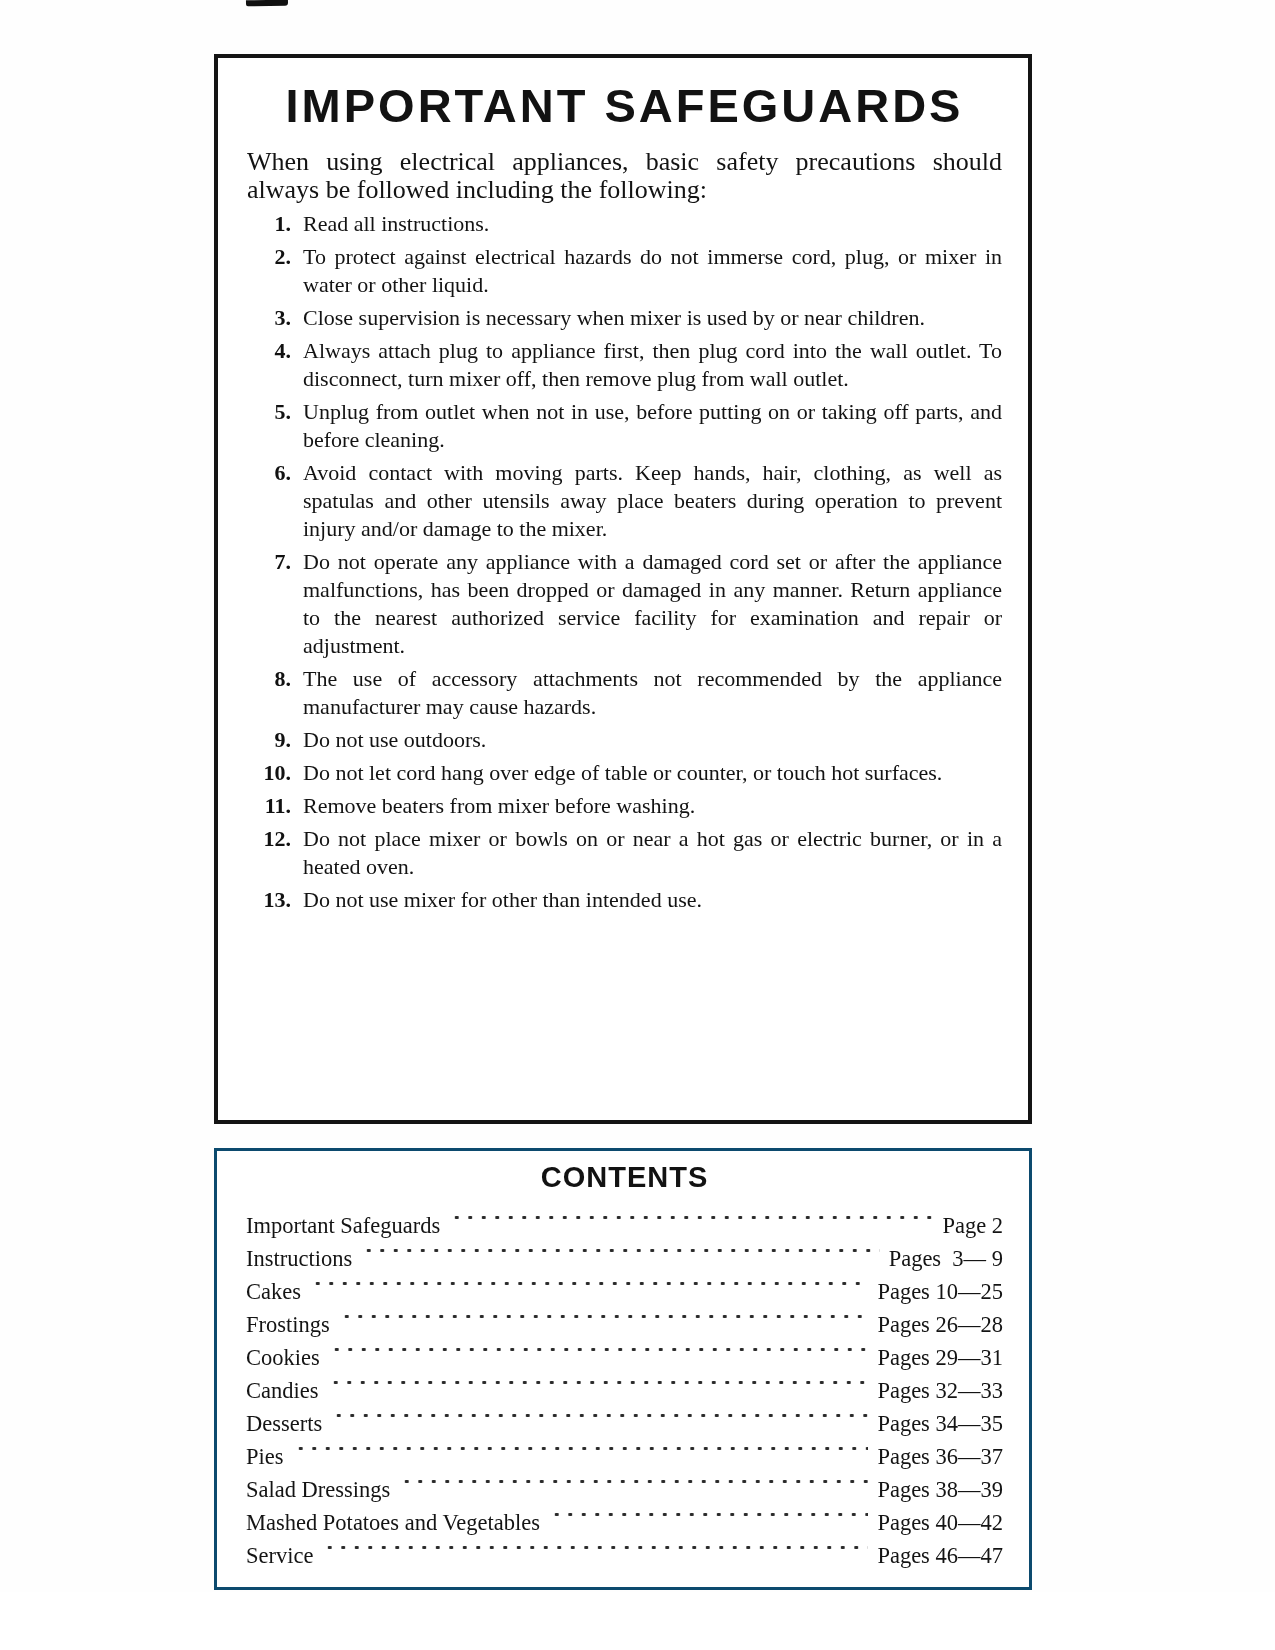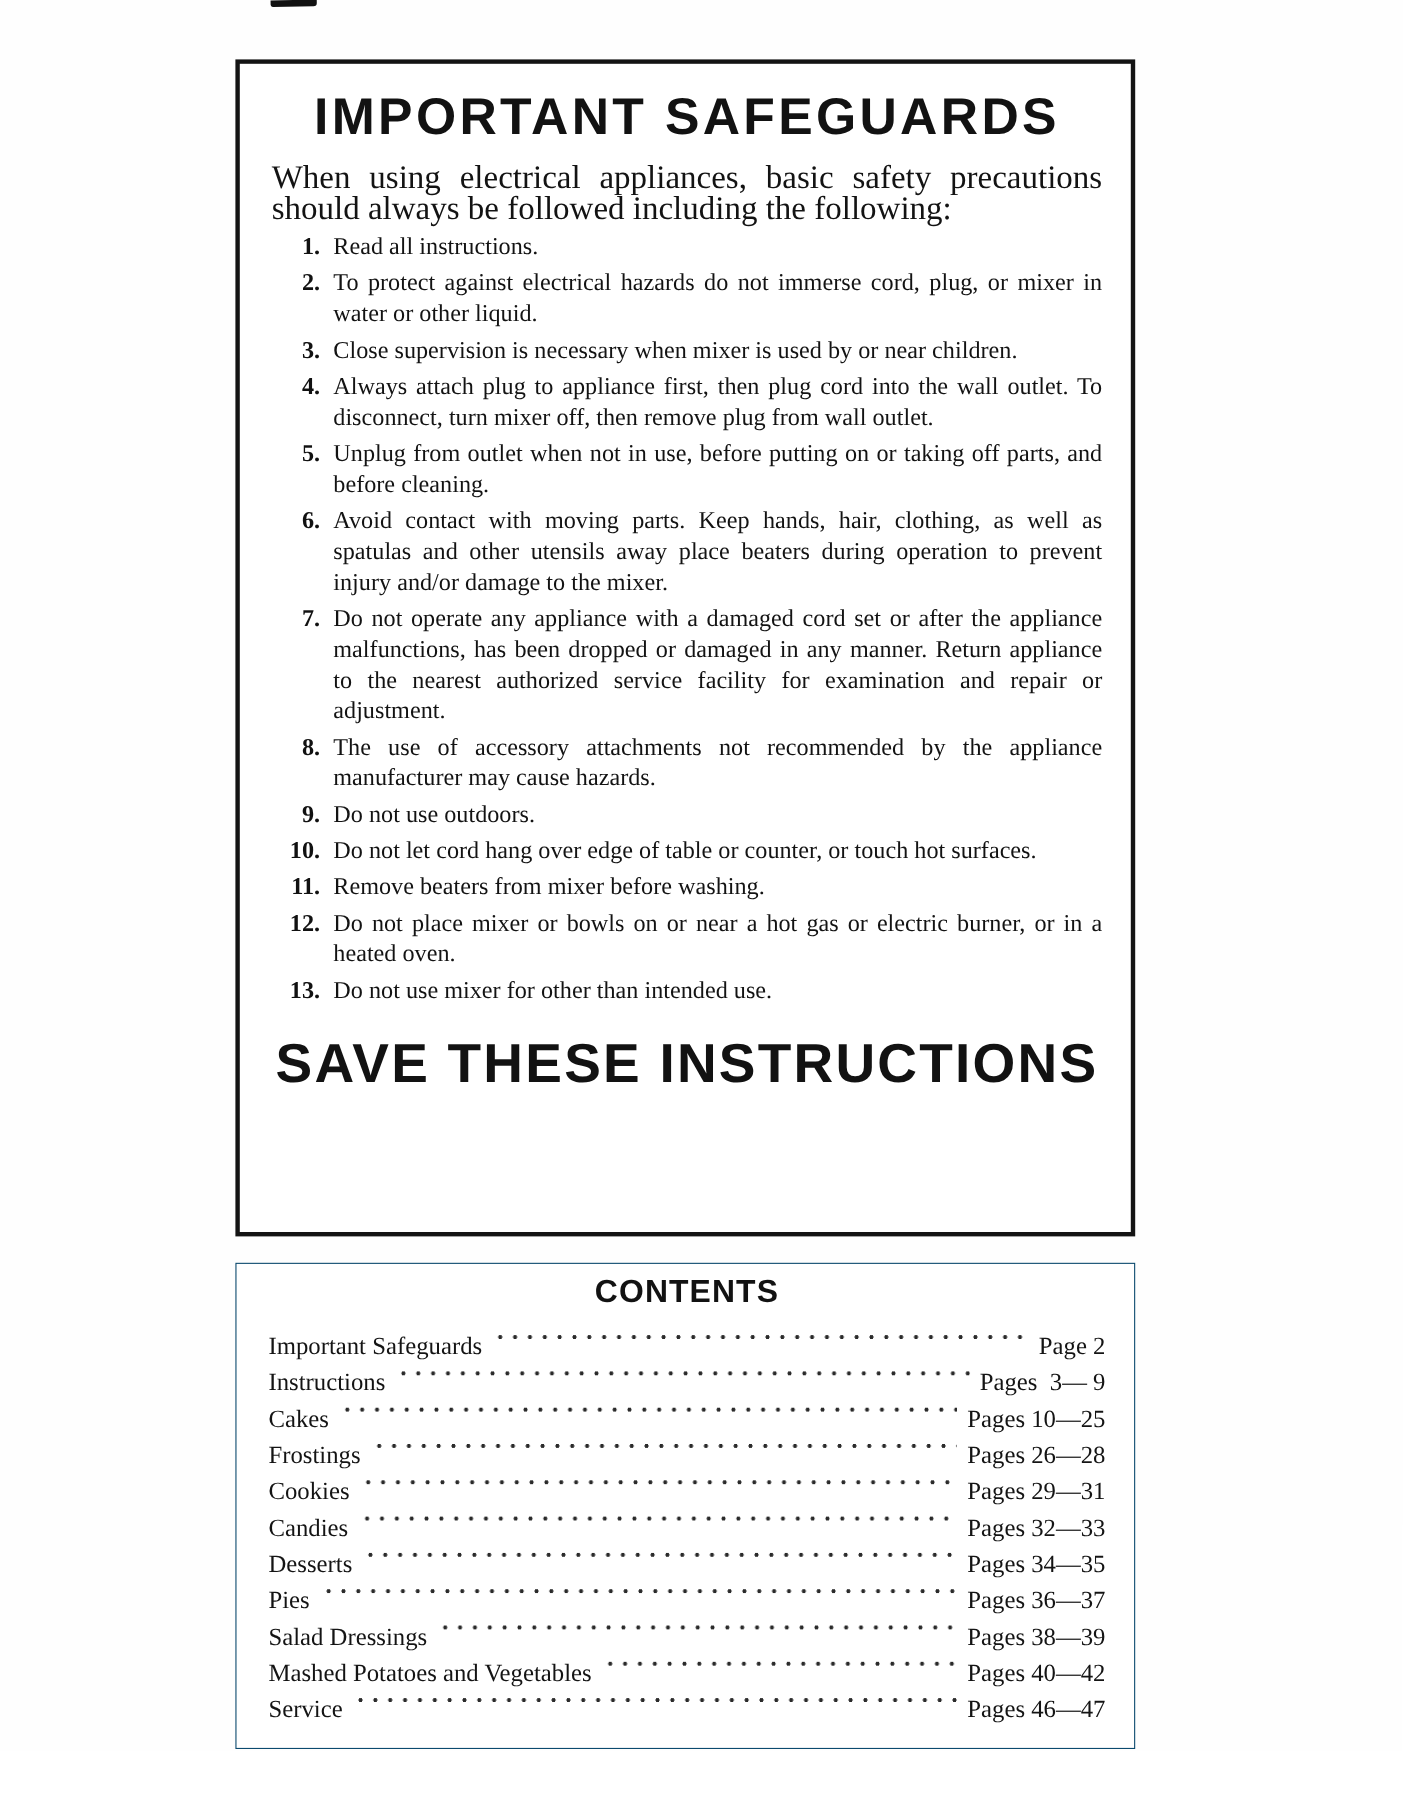--- a/index.html
+++ b/index.html
@@ -18,21 +18,21 @@
     border:4px solid #141414;
     padding:14px 26px 0 29px;
   }
   .sg-title{
     margin:8px 0 16px 0;text-align:center;
     font-family:"Liberation Sans", sans-serif;font-weight:bold;
     font-size:47px;letter-spacing:3px;line-height:52px;color:#121212;
     white-space:nowrap;
   }
   .sg-intro{
-    margin:0 0 6px 0;font-size:30px;line-height:28px;
+    margin:0 0 6px 0;font-size:26px;line-height:28px;
     text-align:justify;color:#131313;
   }
   .sg-list{list-style:none;margin:0;padding:0;}
   .sg-item{
     display:grid;grid-template-columns:44px 1fr;column-gap:12px;
     margin:0 0 5px 0;
   }
   .sg-num{
     font-weight:bold;text-align:right;font-size:22px;line-height:28px;
     color:#111;
@@ -41,21 +41,21 @@
     font-size:22px;line-height:28px;text-align:justify;color:#131313;
   }
   .save-title{
     margin:24px 0 0 0;text-align:center;
     font-family:"Liberation Sans", sans-serif;font-weight:bold;
     font-size:50px;letter-spacing:2px;line-height:58px;color:#121212;
     white-space:nowrap;
   }
   .contents{
     left:214px;top:1148px;width:818px;height:442px;
-    border:1px solid #0c4a6e;
+    border:3px solid #0c4a6e;
     padding:10px 26px 0 29px;
   }
   .contents-title{
     margin:0 0 2px 0;text-align:center;
     font-family:"Liberation Sans", sans-serif;font-weight:bold;
     font-size:29px;letter-spacing:1px;line-height:32px;color:#121212;
   }
   .toc-row{
     display:flex;align-items:baseline;height:33px;line-height:33px;
     font-size:22.5px;color:#141414;
@@ -130,21 +130,20 @@
       </li>
       <li class="sg-item">
         <span class="sg-num">12.</span>
         <span class="sg-text">Do not place mixer or bowls on or near a hot gas or electric burner, or in a heated oven.</span>
       </li>
       <li class="sg-item">
         <span class="sg-num">13.</span>
         <span class="sg-text">Do not use mixer for other than intended use.</span>
       </li>
     </ol>
-    <h2 class="save-title">SAVE THESE INSTRUCTIONS</h2>
   </section>
 
   <section class="box contents">
     <h3 class="contents-title">CONTENTS</h3>
     <div>
       <div class="toc-row">
         <span class="toc-label">Important Safeguards</span>
         <span class="toc-dots"></span>
         <span class="toc-pages">Page 2</span>
       </div>

